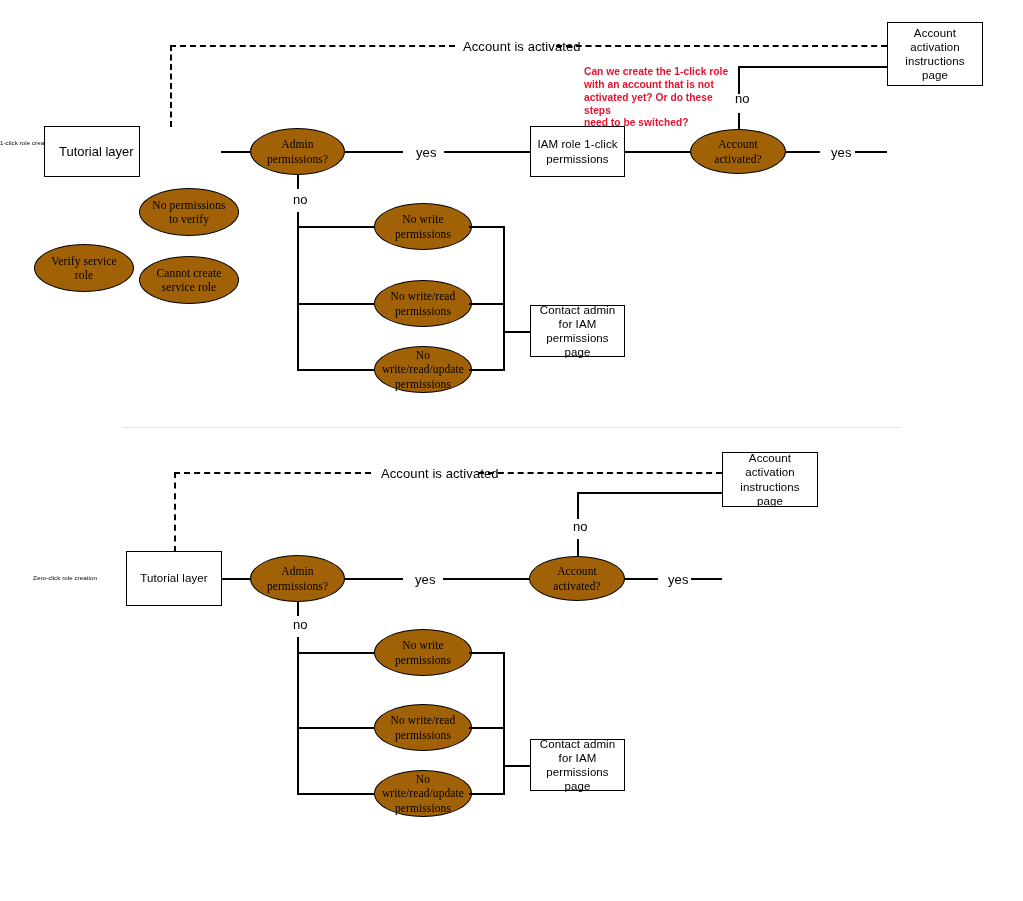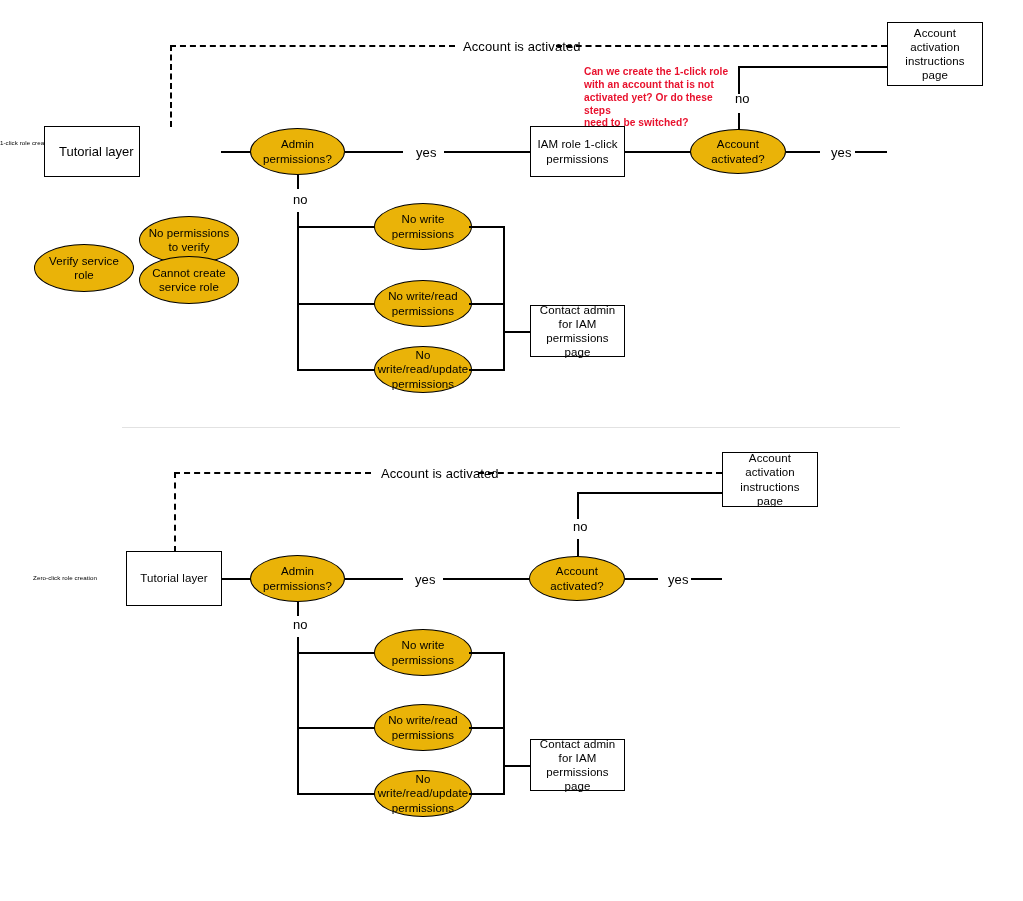--- a/index.html
+++ b/index.html
@@ -31,22 +31,23 @@
     line-height: 1.22;
     letter-spacing: 0.1px;
   }
   .box {
     border: 1.6px solid #000000;
     background: #ffffff;
     border-radius: 0;
   }
   .ellipse {
     border: 1.9px solid #000000;
-    background: #eab308;
+    background: #a16207;
     border-radius: 50%;
+    font-family: Liberation Serif, serif;
   }
   
   .ln {
     position: absolute;
     background: #000000;
   }
   .h { height: 1.7px; }
   .v { width: 1.7px; }
   .dash-h {
     position: absolute;
@@ -151,21 +152,21 @@
   <div class="node ellipse" style="left:374px; top:346px; width:98px; height:47px; padding:0 6px;">No write/read/update permissions</div>
 
   <div class="ln h" style="left:469px; top:226px; width:36px;"></div>
   <div class="ln h" style="left:469px; top:303px; width:36px;"></div>
   <div class="ln h" style="left:469px; top:369px; width:36px;"></div>
   <div class="ln v" style="left:503px; top:226px; height:145px;"></div>
   <div class="ln h" style="left:503px; top:331px; width:29px;"></div>
 
   <div class="node box" style="left:530px; top:305px; width:95px; height:52px; padding:0 6px;">Contact admin for IAM permissions page</div>
 
-  <div class="node ellipse" style="left:139px; top:216px; width:100px; height:48px; padding:0 8px;">No permissions to verify</div>
+  <div class="node ellipse" style="left:139px; top:188px; width:100px; height:48px; padding:0 8px;">No permissions to verify</div>
   <div class="node ellipse" style="left:139px; top:256px; width:100px; height:48px; padding:0 8px;">Cannot create service role</div>
   <div class="node ellipse" style="left:34px; top:244px; width:100px; height:48px; padding:0 8px;">Verify service role</div>
 
   <div class="divider" style="left:122px; top:427px; width:778px;"></div>
 
   <div class="dash-v" style="left:174px; top:472px; height:80px;"></div>
   <div class="dash-h" style="left:174px; top:472px; width:197px;"></div>
   <div class="dash-h" style="left:478px; top:472px; width:244px;"></div>
   <div class="elabel" style="left:381px; top:466px;">Account is activated</div>
 

